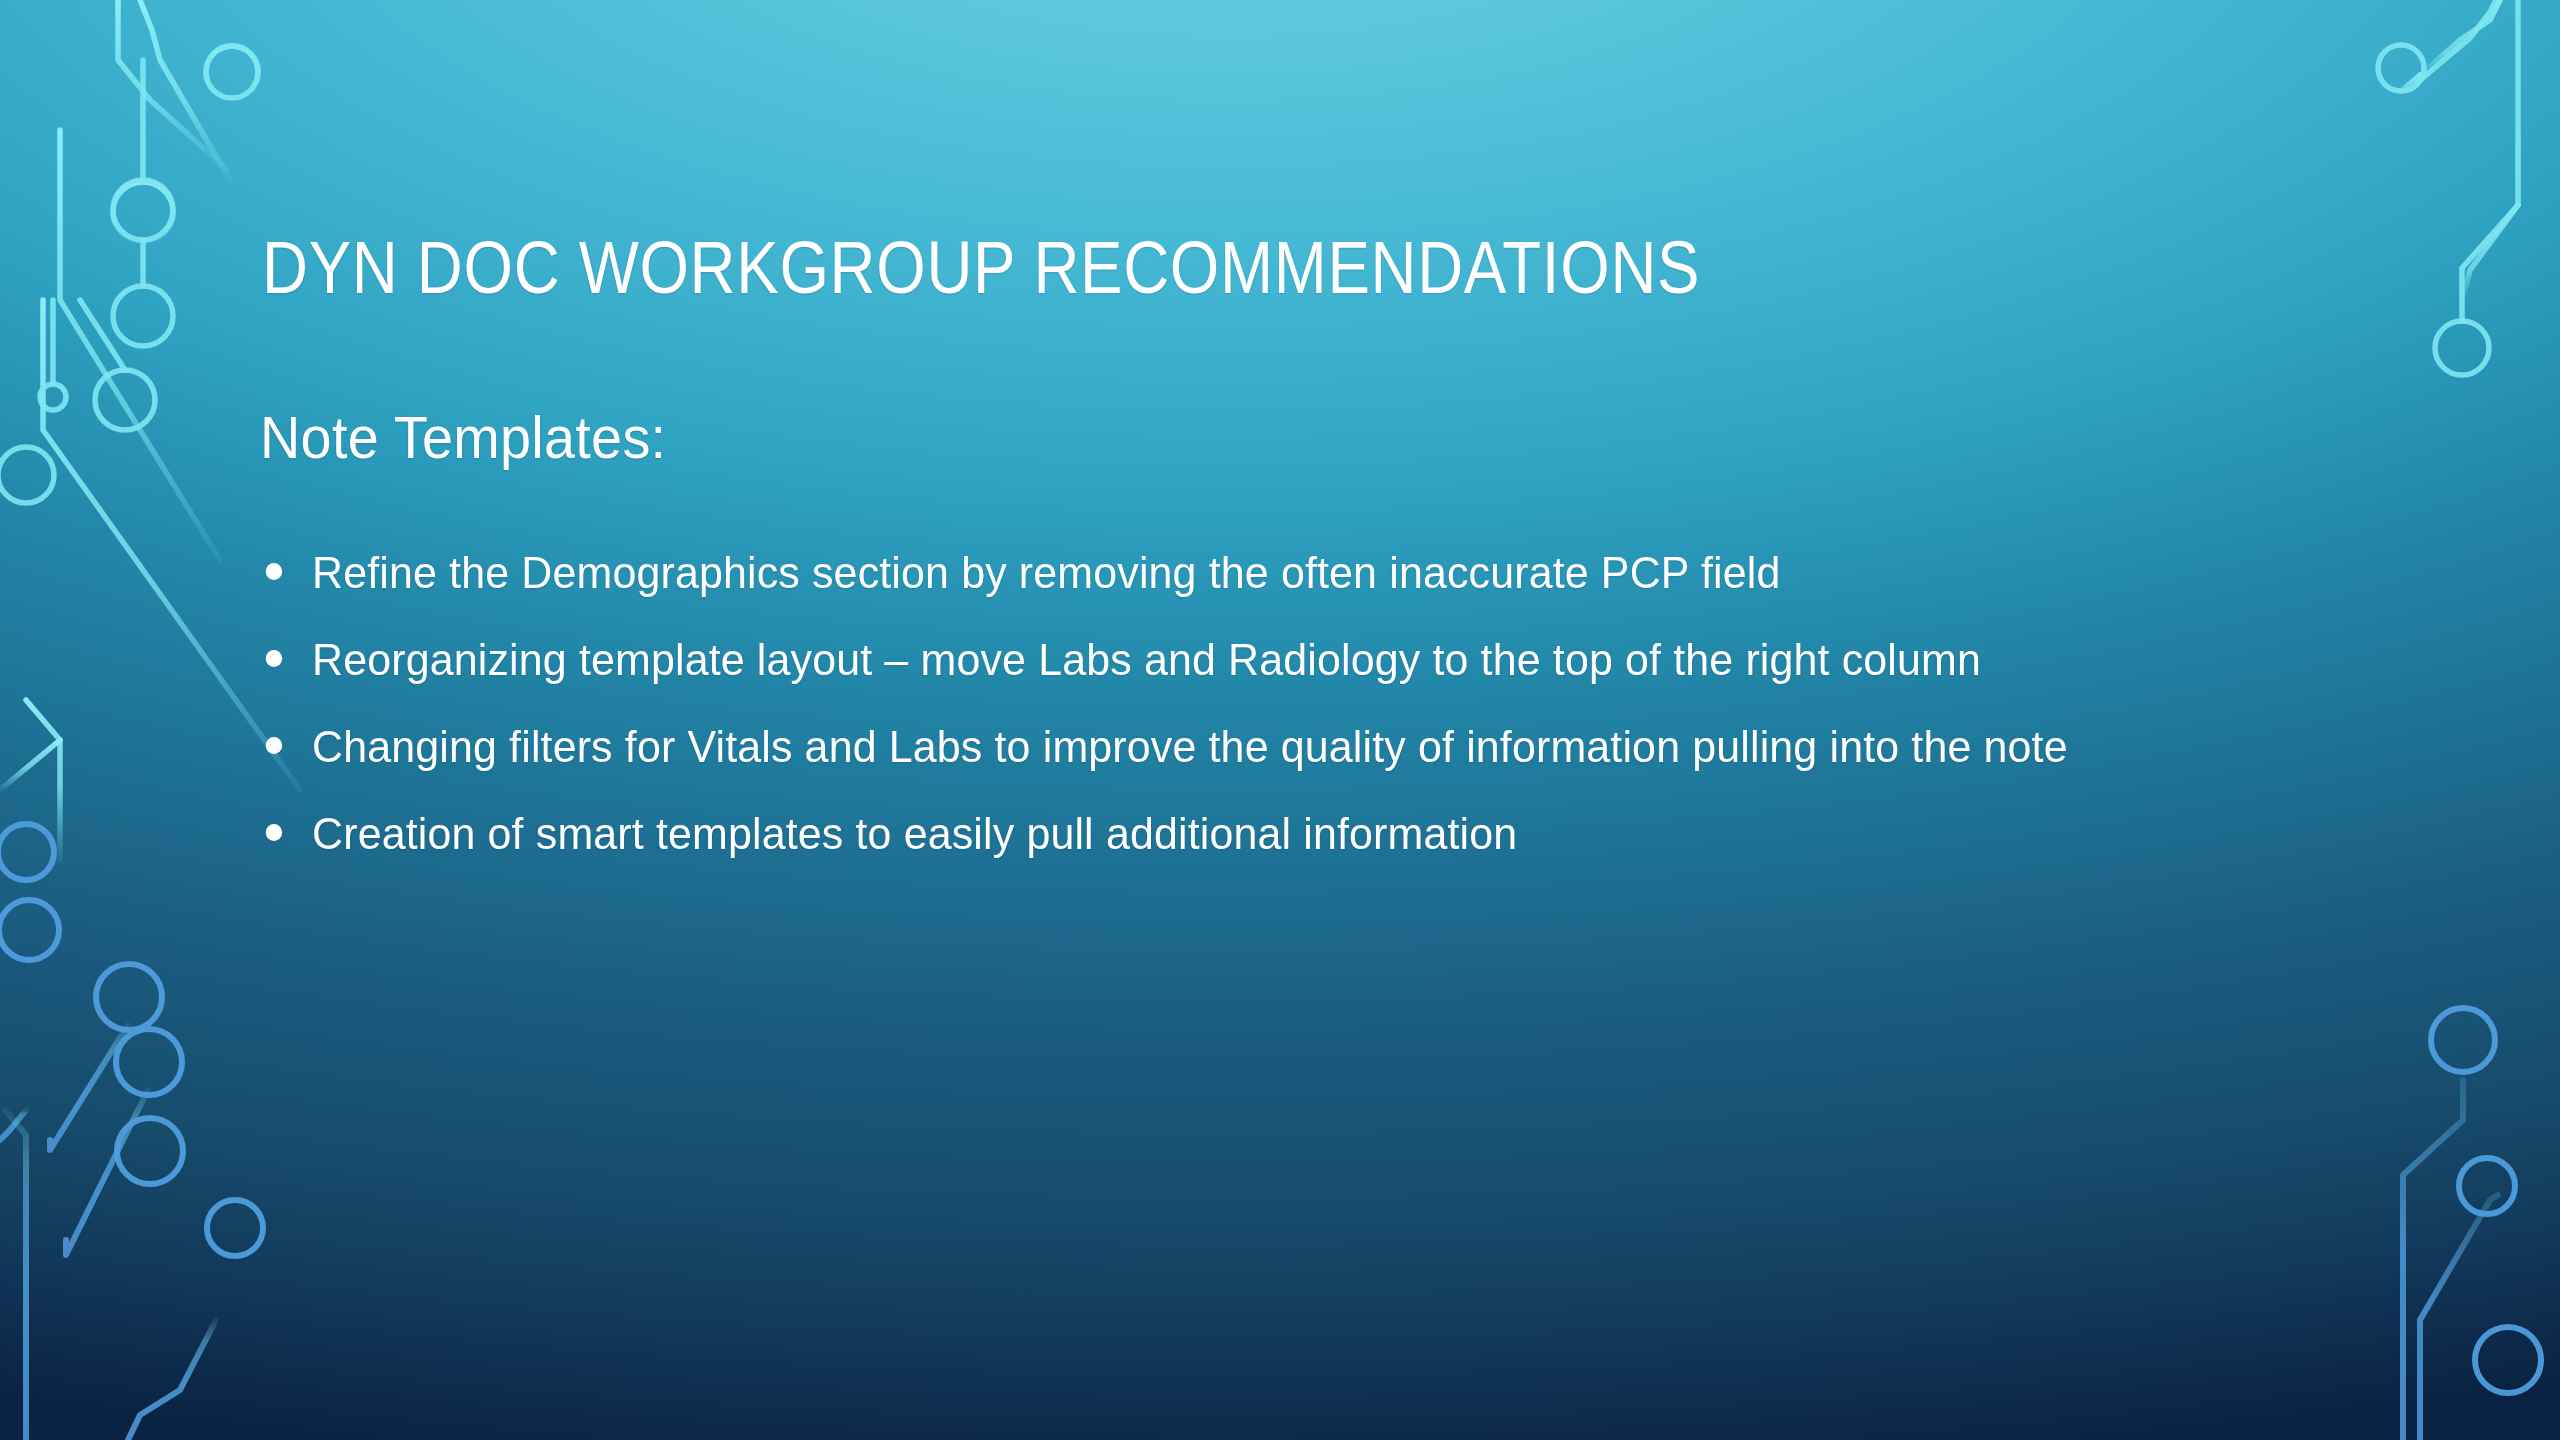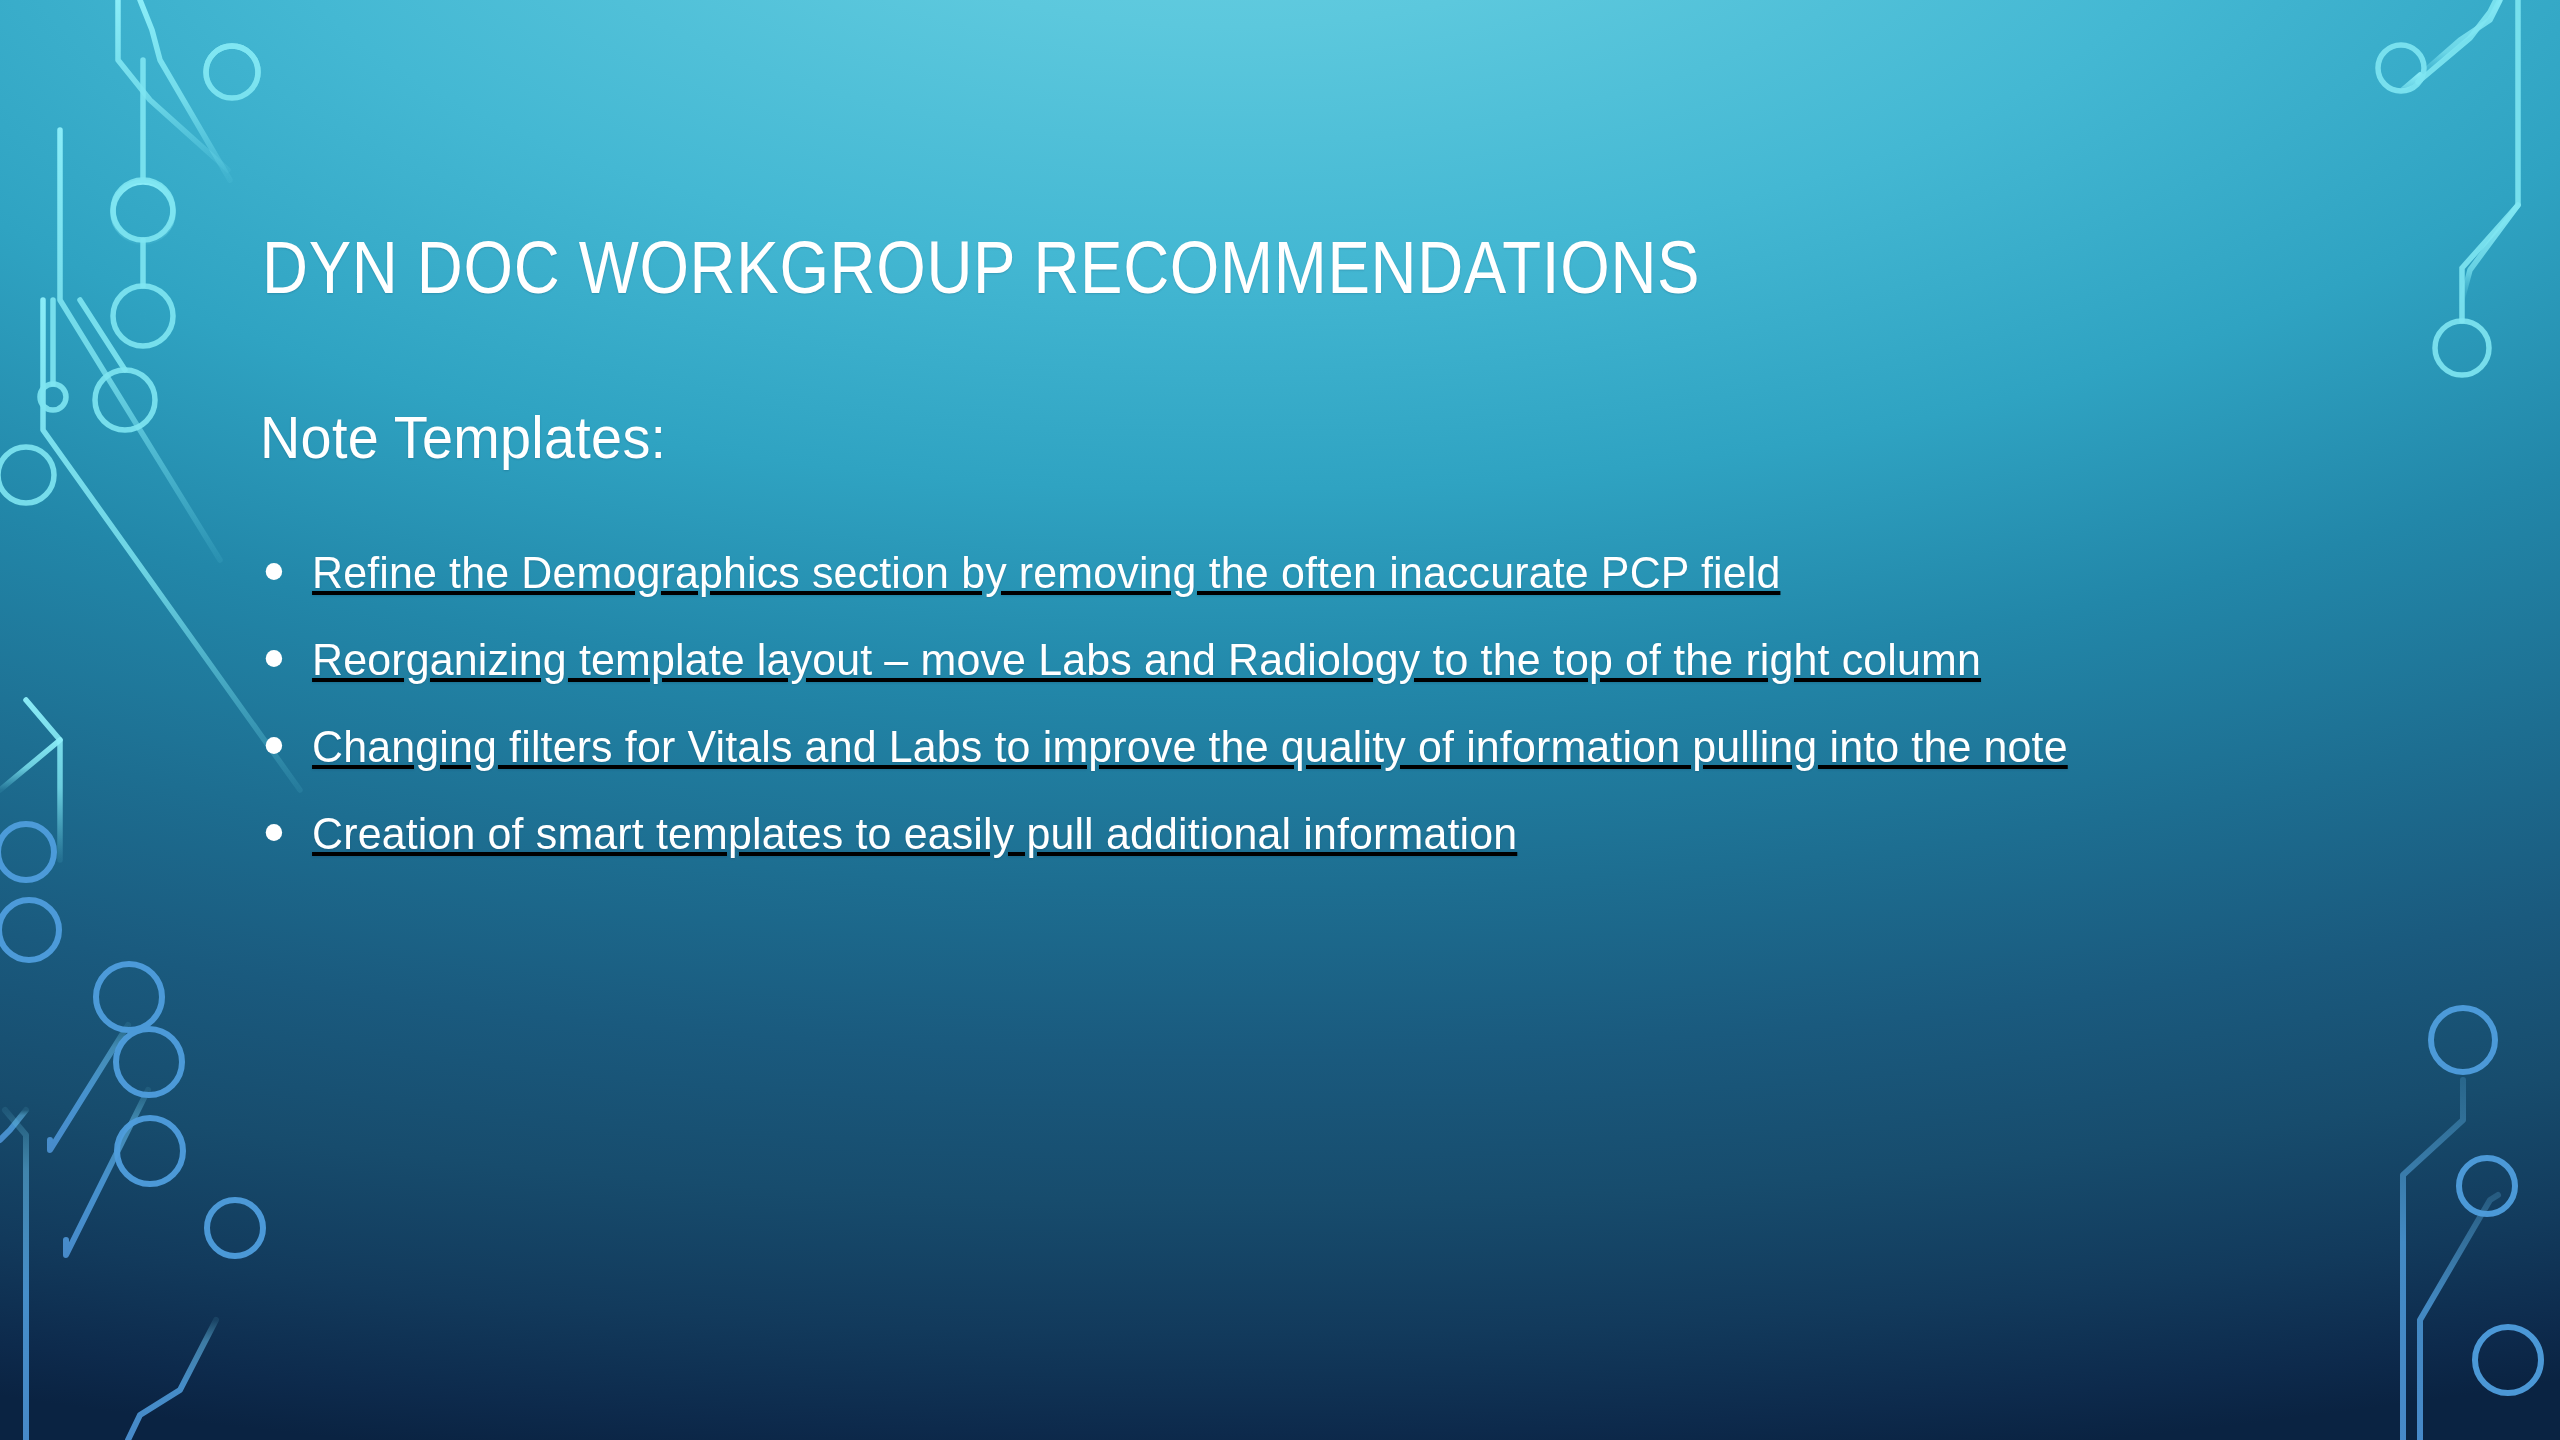--- a/index.html
+++ b/index.html
@@ -81,21 +81,20 @@
     transform-origin: left top;
     white-space: nowrap;
     text-shadow: 0 1px 2px rgba(0, 40, 70, 0.18);
   }
 
   .bullets {
     position: absolute;
     left: 258px;
     top: 545px;
     width: 2010px;
-    text-decoration: underline;
   }
 
   .bullet-row {
     position: relative;
     display: block;
     padding-left: 56px;
     margin-bottom: 30px;
     color: #ffffff;
     font-size: 44.5px;
     line-height: 1.28;

